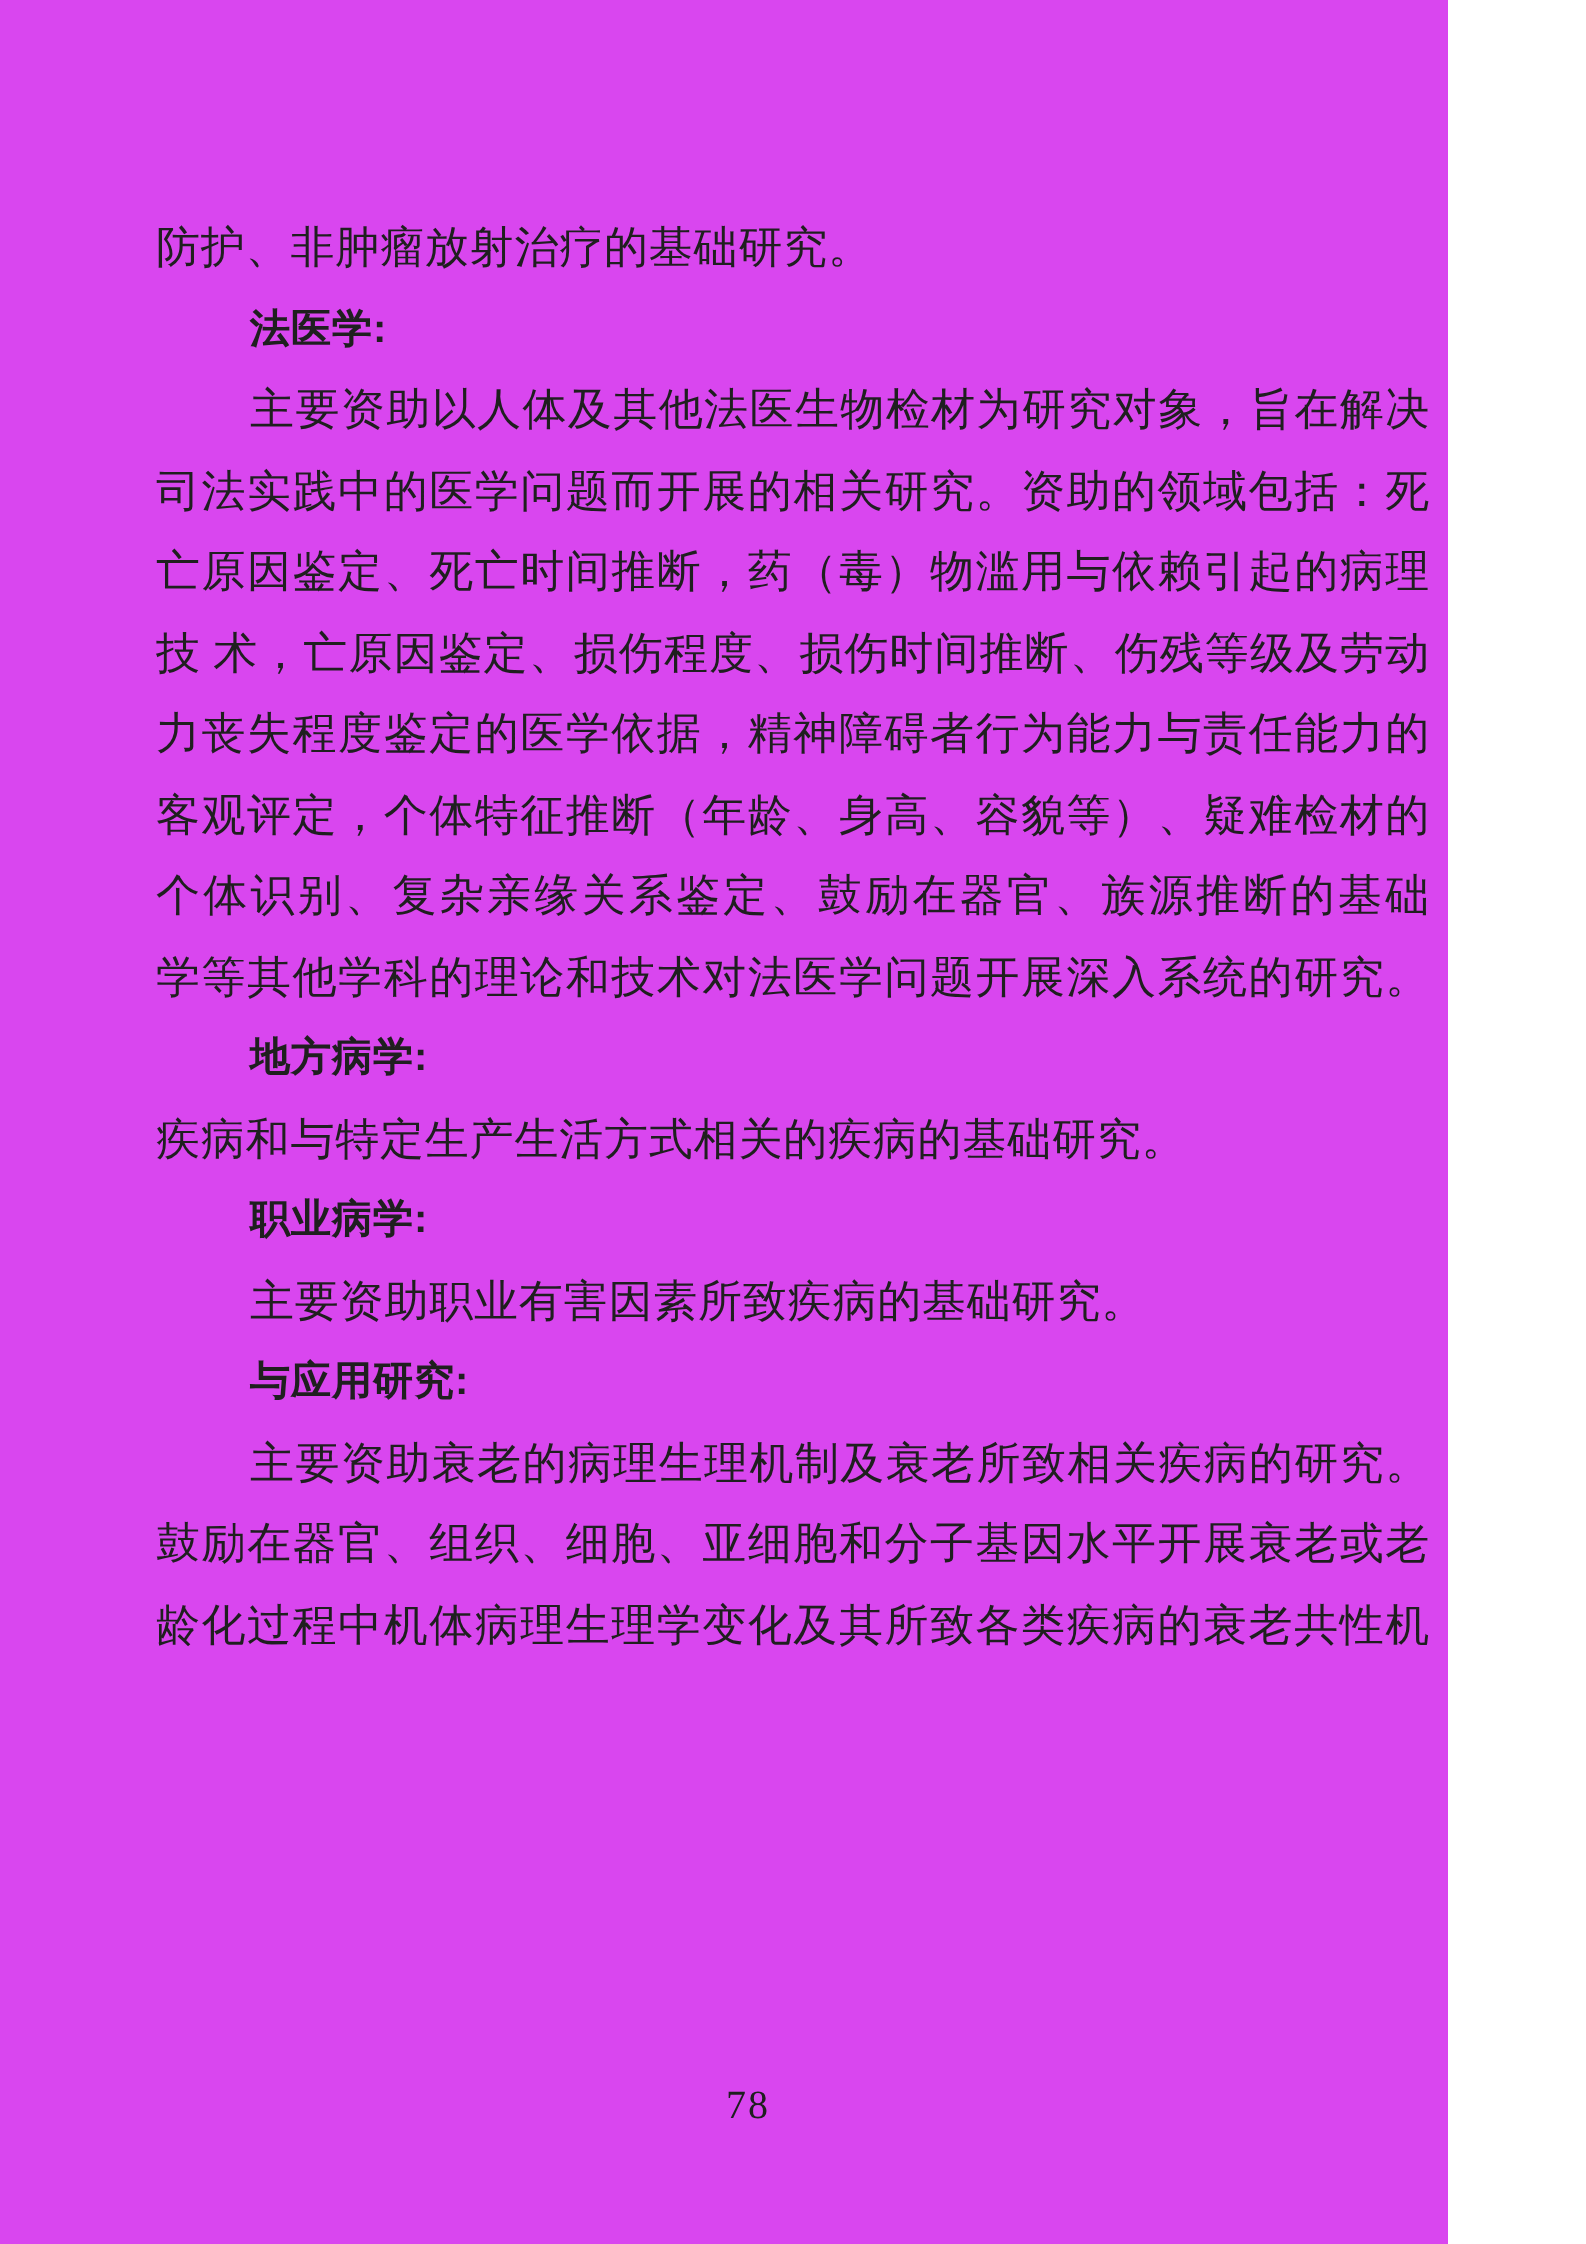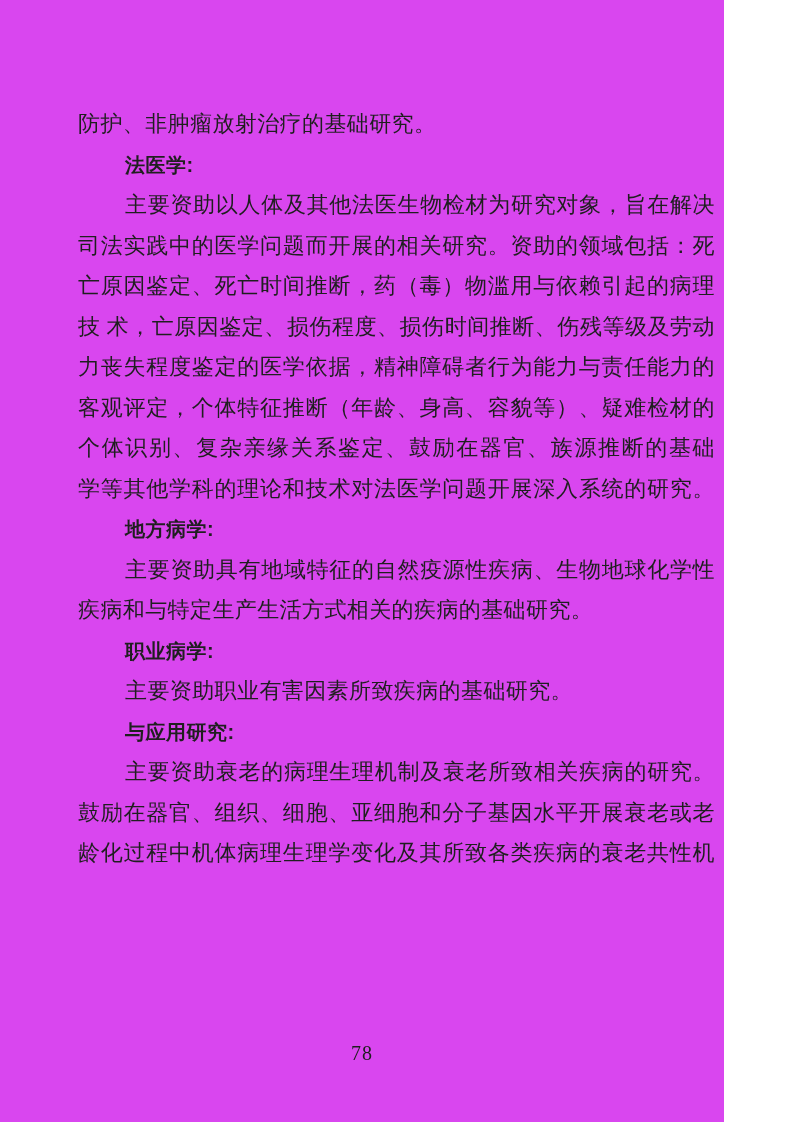--- a/index.html
+++ b/index.html
@@ -46,21 +46,21 @@
     font-size: 20px;
     line-height: 40.5px;
     height: 40.5px;
     padding-left: 47px;
     letter-spacing: 0.5px;
     white-space: nowrap;
   }
   .page-number {
     position: absolute;
     top: 1040px;
-    left: 0;
+    left: 12px;
     width: 100%;
     text-align: center;
     font-size: 20px;
     line-height: 26px;
     letter-spacing: 1px;
     color: #1f1f1f;
   }
 </style>
 </head>
 <body>
@@ -71,21 +71,20 @@
       <div class="heading">法医学:</div>
       <div class="line indent justify">主要资助以人体及其他法医生物检材为研究对象，旨在解决</div>
       <div class="line justify">司法实践中的医学问题而开展的相关研究。资助的领域包括：死</div>
       <div class="line justify">亡原因鉴定、死亡时间推断，药（毒）物滥用与依赖引起的病理</div>
       <div class="line justify">技 术，亡原因鉴定、损伤程度、损伤时间推断、伤残等级及劳动能</div>
       <div class="line justify">力丧失程度鉴定的医学依据，精神障碍者行为能力与责任能力的</div>
       <div class="line justify">客观评定，个体特征推断（年龄、身高、容貌等）、疑难检材的</div>
       <div class="line justify">个体识别、复杂亲缘关系鉴定、鼓励在器官、族源推断的基础</div>
       <div class="line justify">学等其他学科的理论和技术对法医学问题开展深入系统的研究。</div>
       <div class="heading">地方病学:</div>
-      <div class="line indent justify">主要资助具有地域特征的自然疫源性疾病、生物地球化学性</div>
       <div class="line">疾病和与特定生产生活方式相关的疾病的基础研究。</div>
       <div class="heading">职业病学:</div>
       <div class="line indent">主要资助职业有害因素所致疾病的基础研究。</div>
       <div class="heading">与应用研究:</div>
       <div class="line indent justify">主要资助衰老的病理生理机制及衰老所致相关疾病的研究。</div>
       <div class="line justify">鼓励在器官、组织、细胞、亚细胞和分子基因水平开展衰老或老</div>
       <div class="line justify">龄化过程中机体病理生理学变化及其所致各类疾病的衰老共性机</div>
     </main>
   <div class="page-number">78</div>
 </div>

